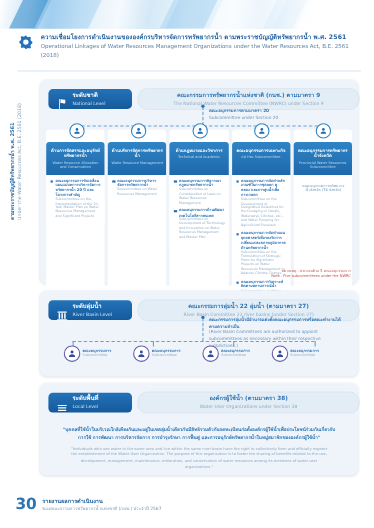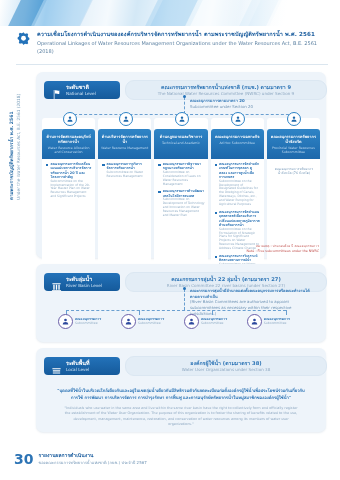--- a/index.html
+++ b/index.html
@@ -114,21 +114,21 @@
   .bn-th{font-size:3.5px;font-weight:bold;color:#2d74b5;line-height:1.25;}
   .bn-en{font-size:3.1px;color:#93aec6;line-height:1.25;}
 
   
   .local-th{position:absolute;left:20px;top:40px;width:250px;text-align:center;
     font-size:4.2px;font-weight:bold;color:#2d74b5;line-height:1.6;}
   .local-en{position:absolute;left:26px;top:58px;width:238px;text-align:center;
     font-size:3.4px;color:#8fa9c2;line-height:1.55;}
 
   
-  .footer{position:absolute;left:14px;bottom:14px;display:flex;align-items:flex-start;gap:5px;}
+  .footer{position:absolute;left:14px;bottom:14px;display:flex;align-items:center;gap:5px;}
   .pg{font-size:14px;font-weight:bold;color:#2d74b5;line-height:1;}
   .f-th{font-size:5px;font-weight:bold;color:#1b5d9e;line-height:1.3;}
   .f-sub{font-size:4px;color:#6f93b4;line-height:1.3;margin-top:1px;}
 </style>
 </head>
 <body>
 
 <div class="banner">
   <div class="shard s1"></div>
   <div class="shard s2"></div>

